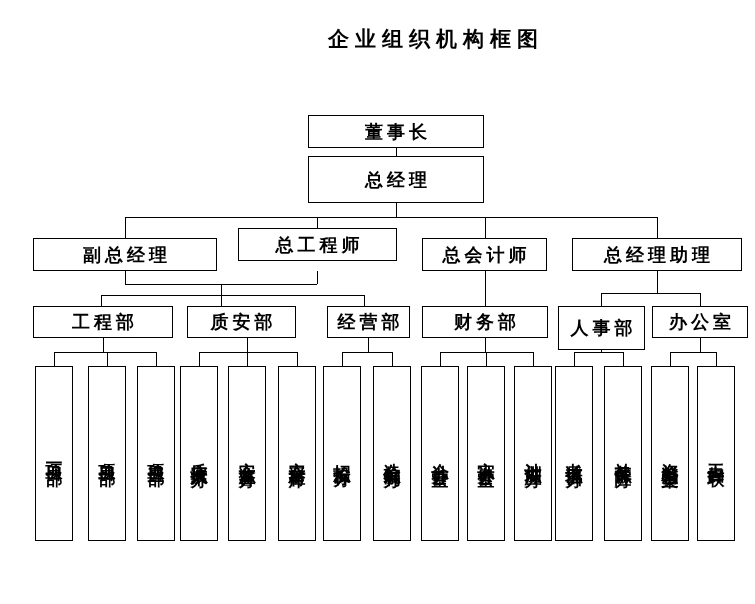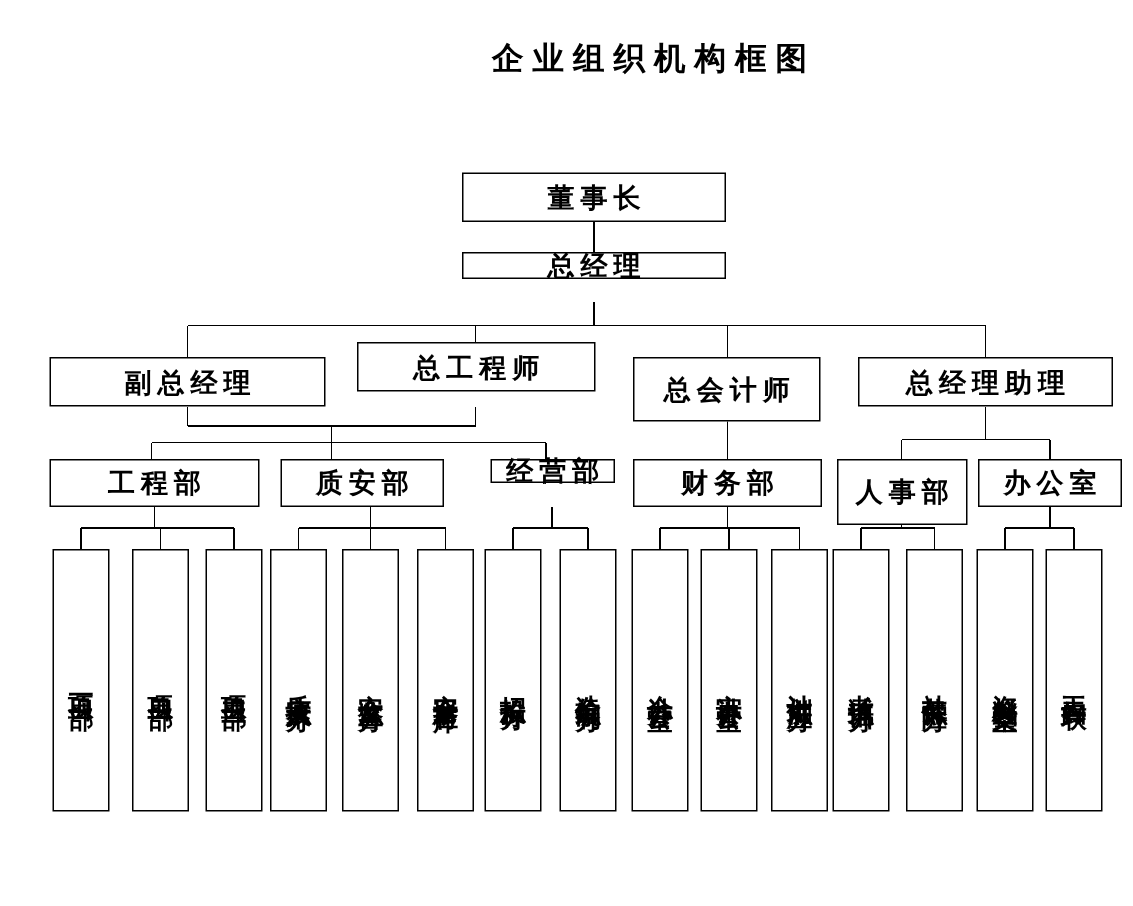--- a/index.html
+++ b/index.html
@@ -67,44 +67,44 @@
     M368 338 V352 M342 352 H392 M342 352 V366 M392 352 V366
     M485 338 V352 M440 352 H533 M440 352 V366 M486 352 V366 M533 352 V366
     M601 338 V352 M574 352 H623 M574 352 V366 M623 352 V366
     M700 338 V352 M670 352 H716 M670 352 V366 M716 352 V366"></path>
 </svg>
 
 <div class="box" style="left:308px;top:115px;width:176px;height:33px">
   <span>董事长</span>
 </div>
 
-<div class="box" style="left:308px;top:168px;width:176px;height:18px">
+<div class="box" style="left:308px;top:156px;width:176px;height:47px">
   <span>总经理</span>
 </div>
 
 <div class="box" style="left:33px;top:238px;width:184px;height:33px">
   <span>副总经理</span>
 </div>
 <div class="box" style="left:238px;top:228px;width:159px;height:33px">
   <span>总工程师</span>
 </div>
-<div class="box" style="left:422px;top:238px;width:125px;height:43px">
+<div class="box" style="left:422px;top:238px;width:125px;height:33px">
   <span>总会计师</span>
 </div>
 <div class="box" style="left:572px;top:238px;width:170px;height:33px">
   <span>总经理助理</span>
 </div>
 
 <div class="box" style="left:33px;top:306px;width:140px;height:32px">
   <span>工程部</span>
 </div>
 <div class="box" style="left:187px;top:306px;width:109px;height:32px">
   <span>质安部</span>
 </div>
-<div class="box" style="left:327px;top:306px;width:83px;height:16px">
+<div class="box" style="left:327px;top:306px;width:83px;height:32px">
   <span>经营部</span>
 </div>
 <div class="box" style="left:422px;top:306px;width:126px;height:32px">
   <span>财务部</span>
 </div>
 <div class="box" style="left:558px;top:306px;width:87px;height:44px">
   <span>人事部</span>
 </div>
 <div class="box" style="left:652px;top:306px;width:96px;height:32px">
   <span>办公室</span>

